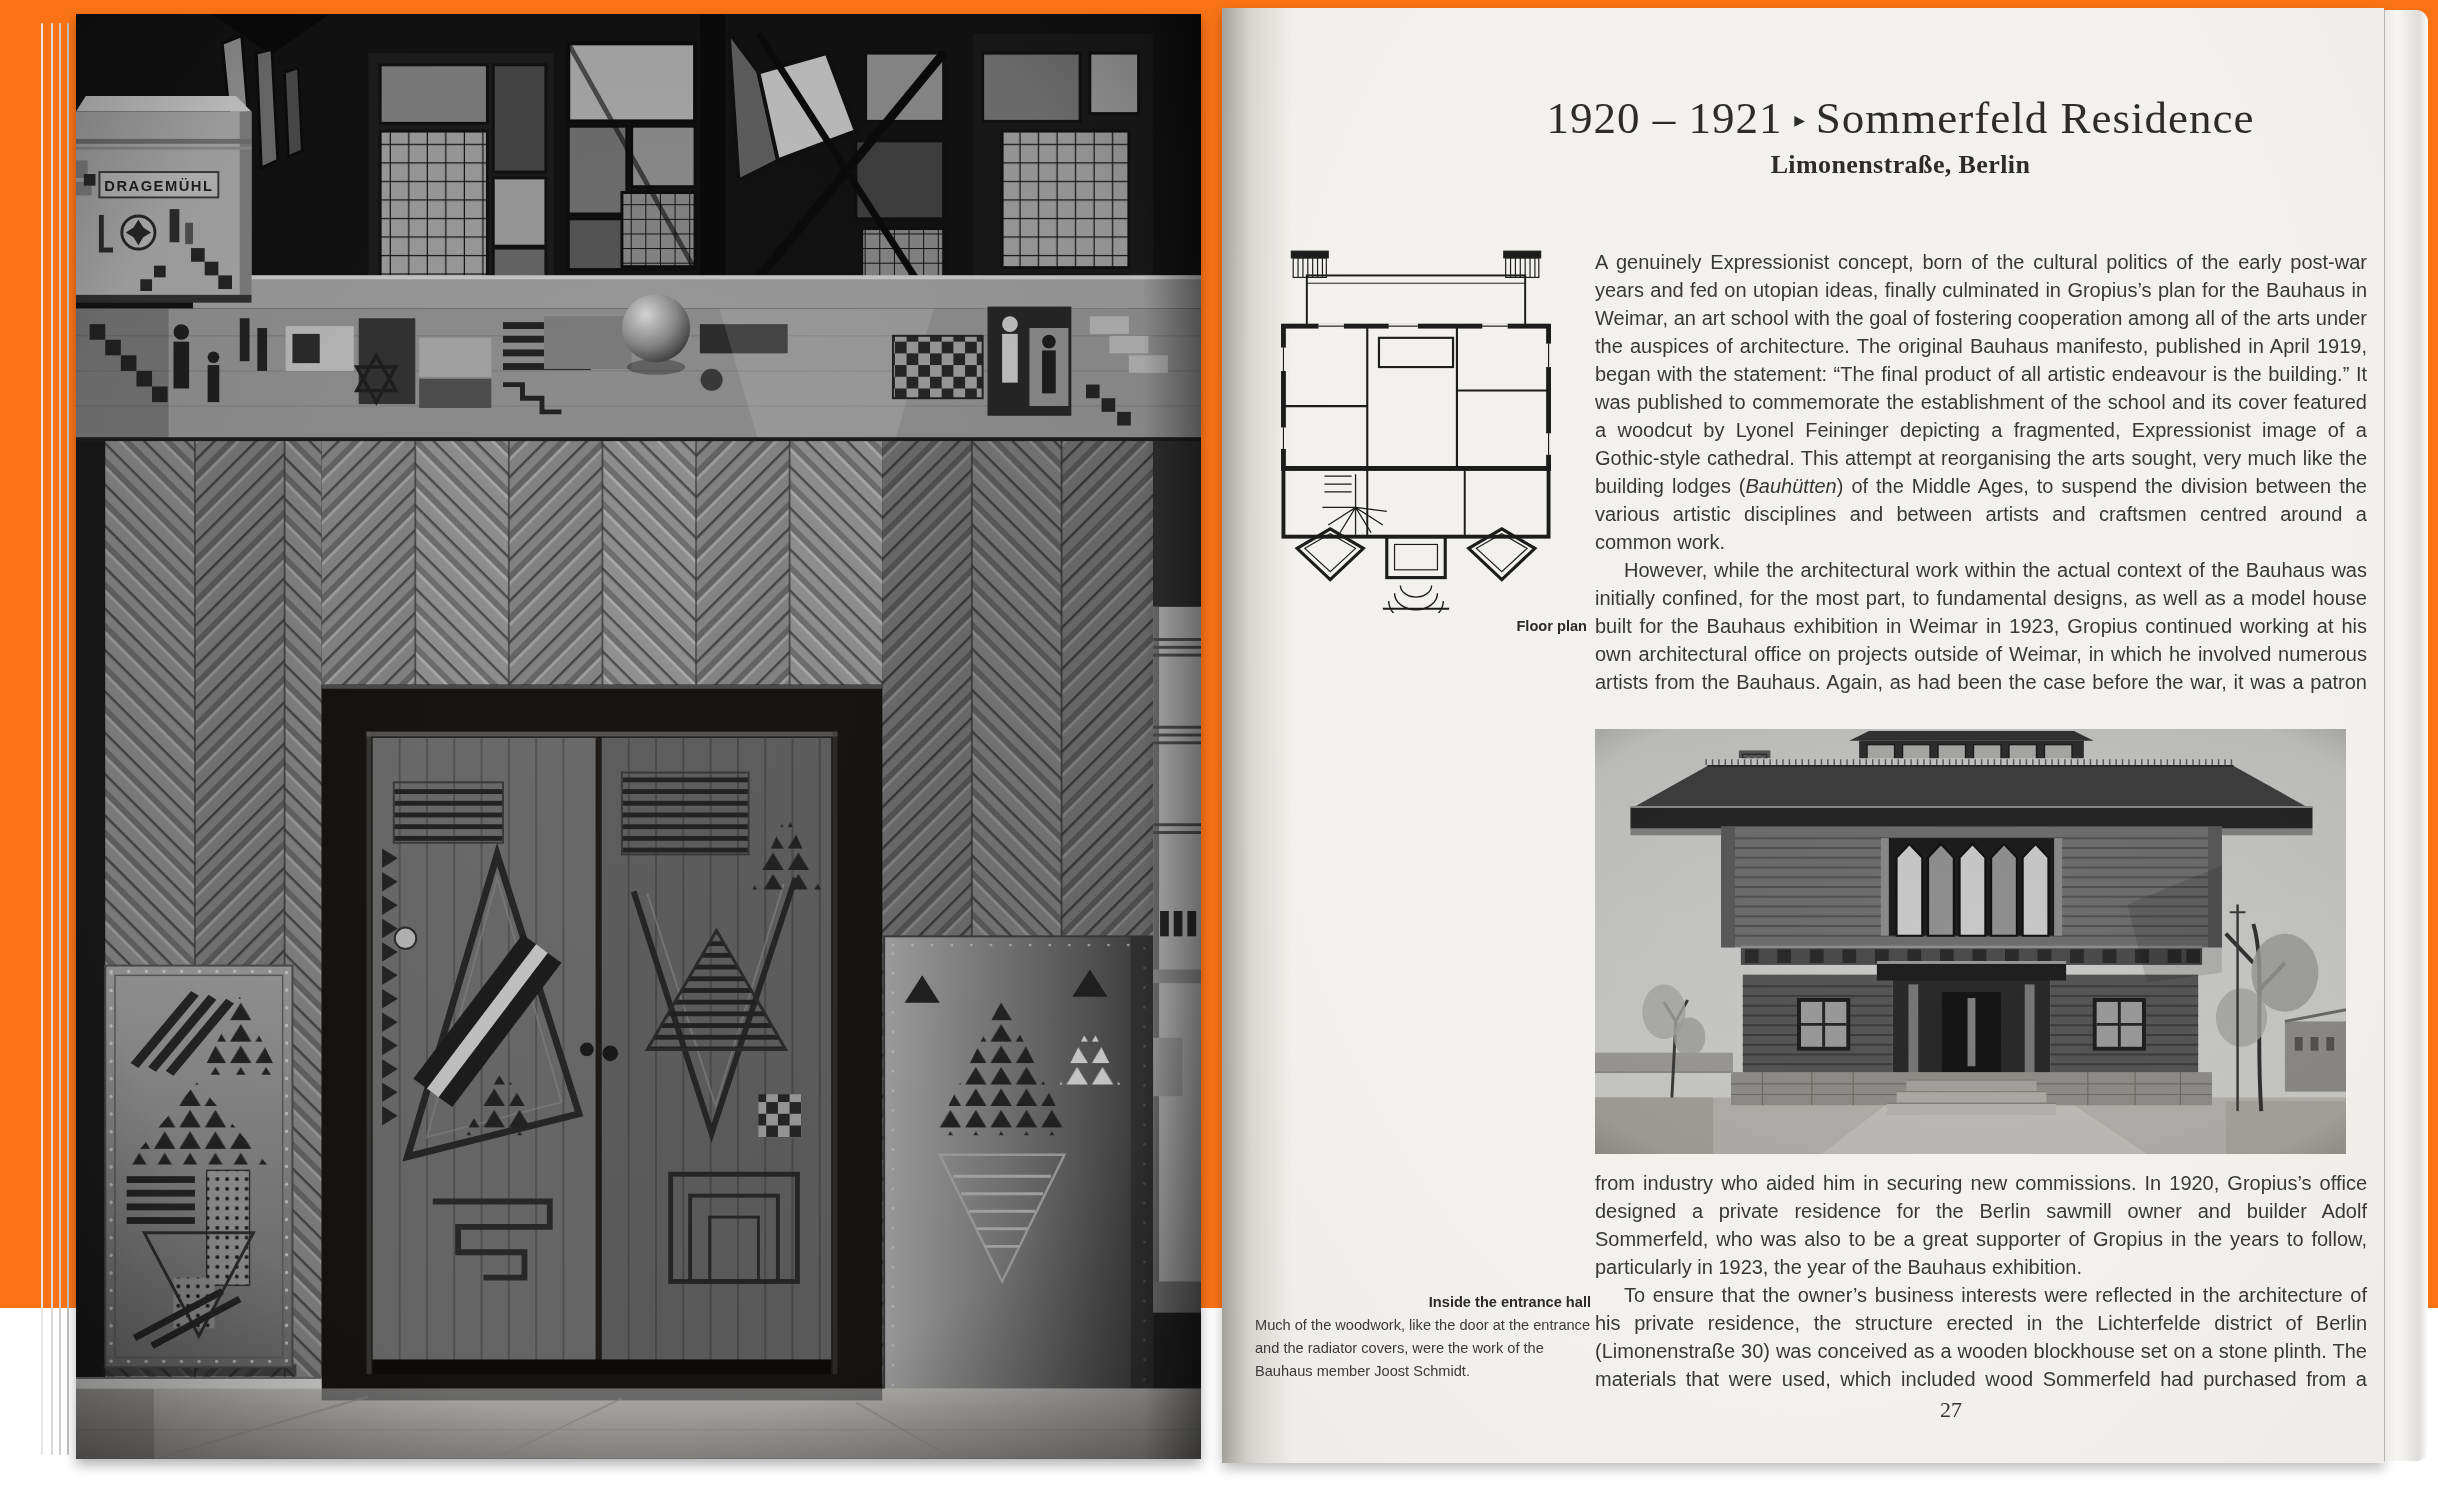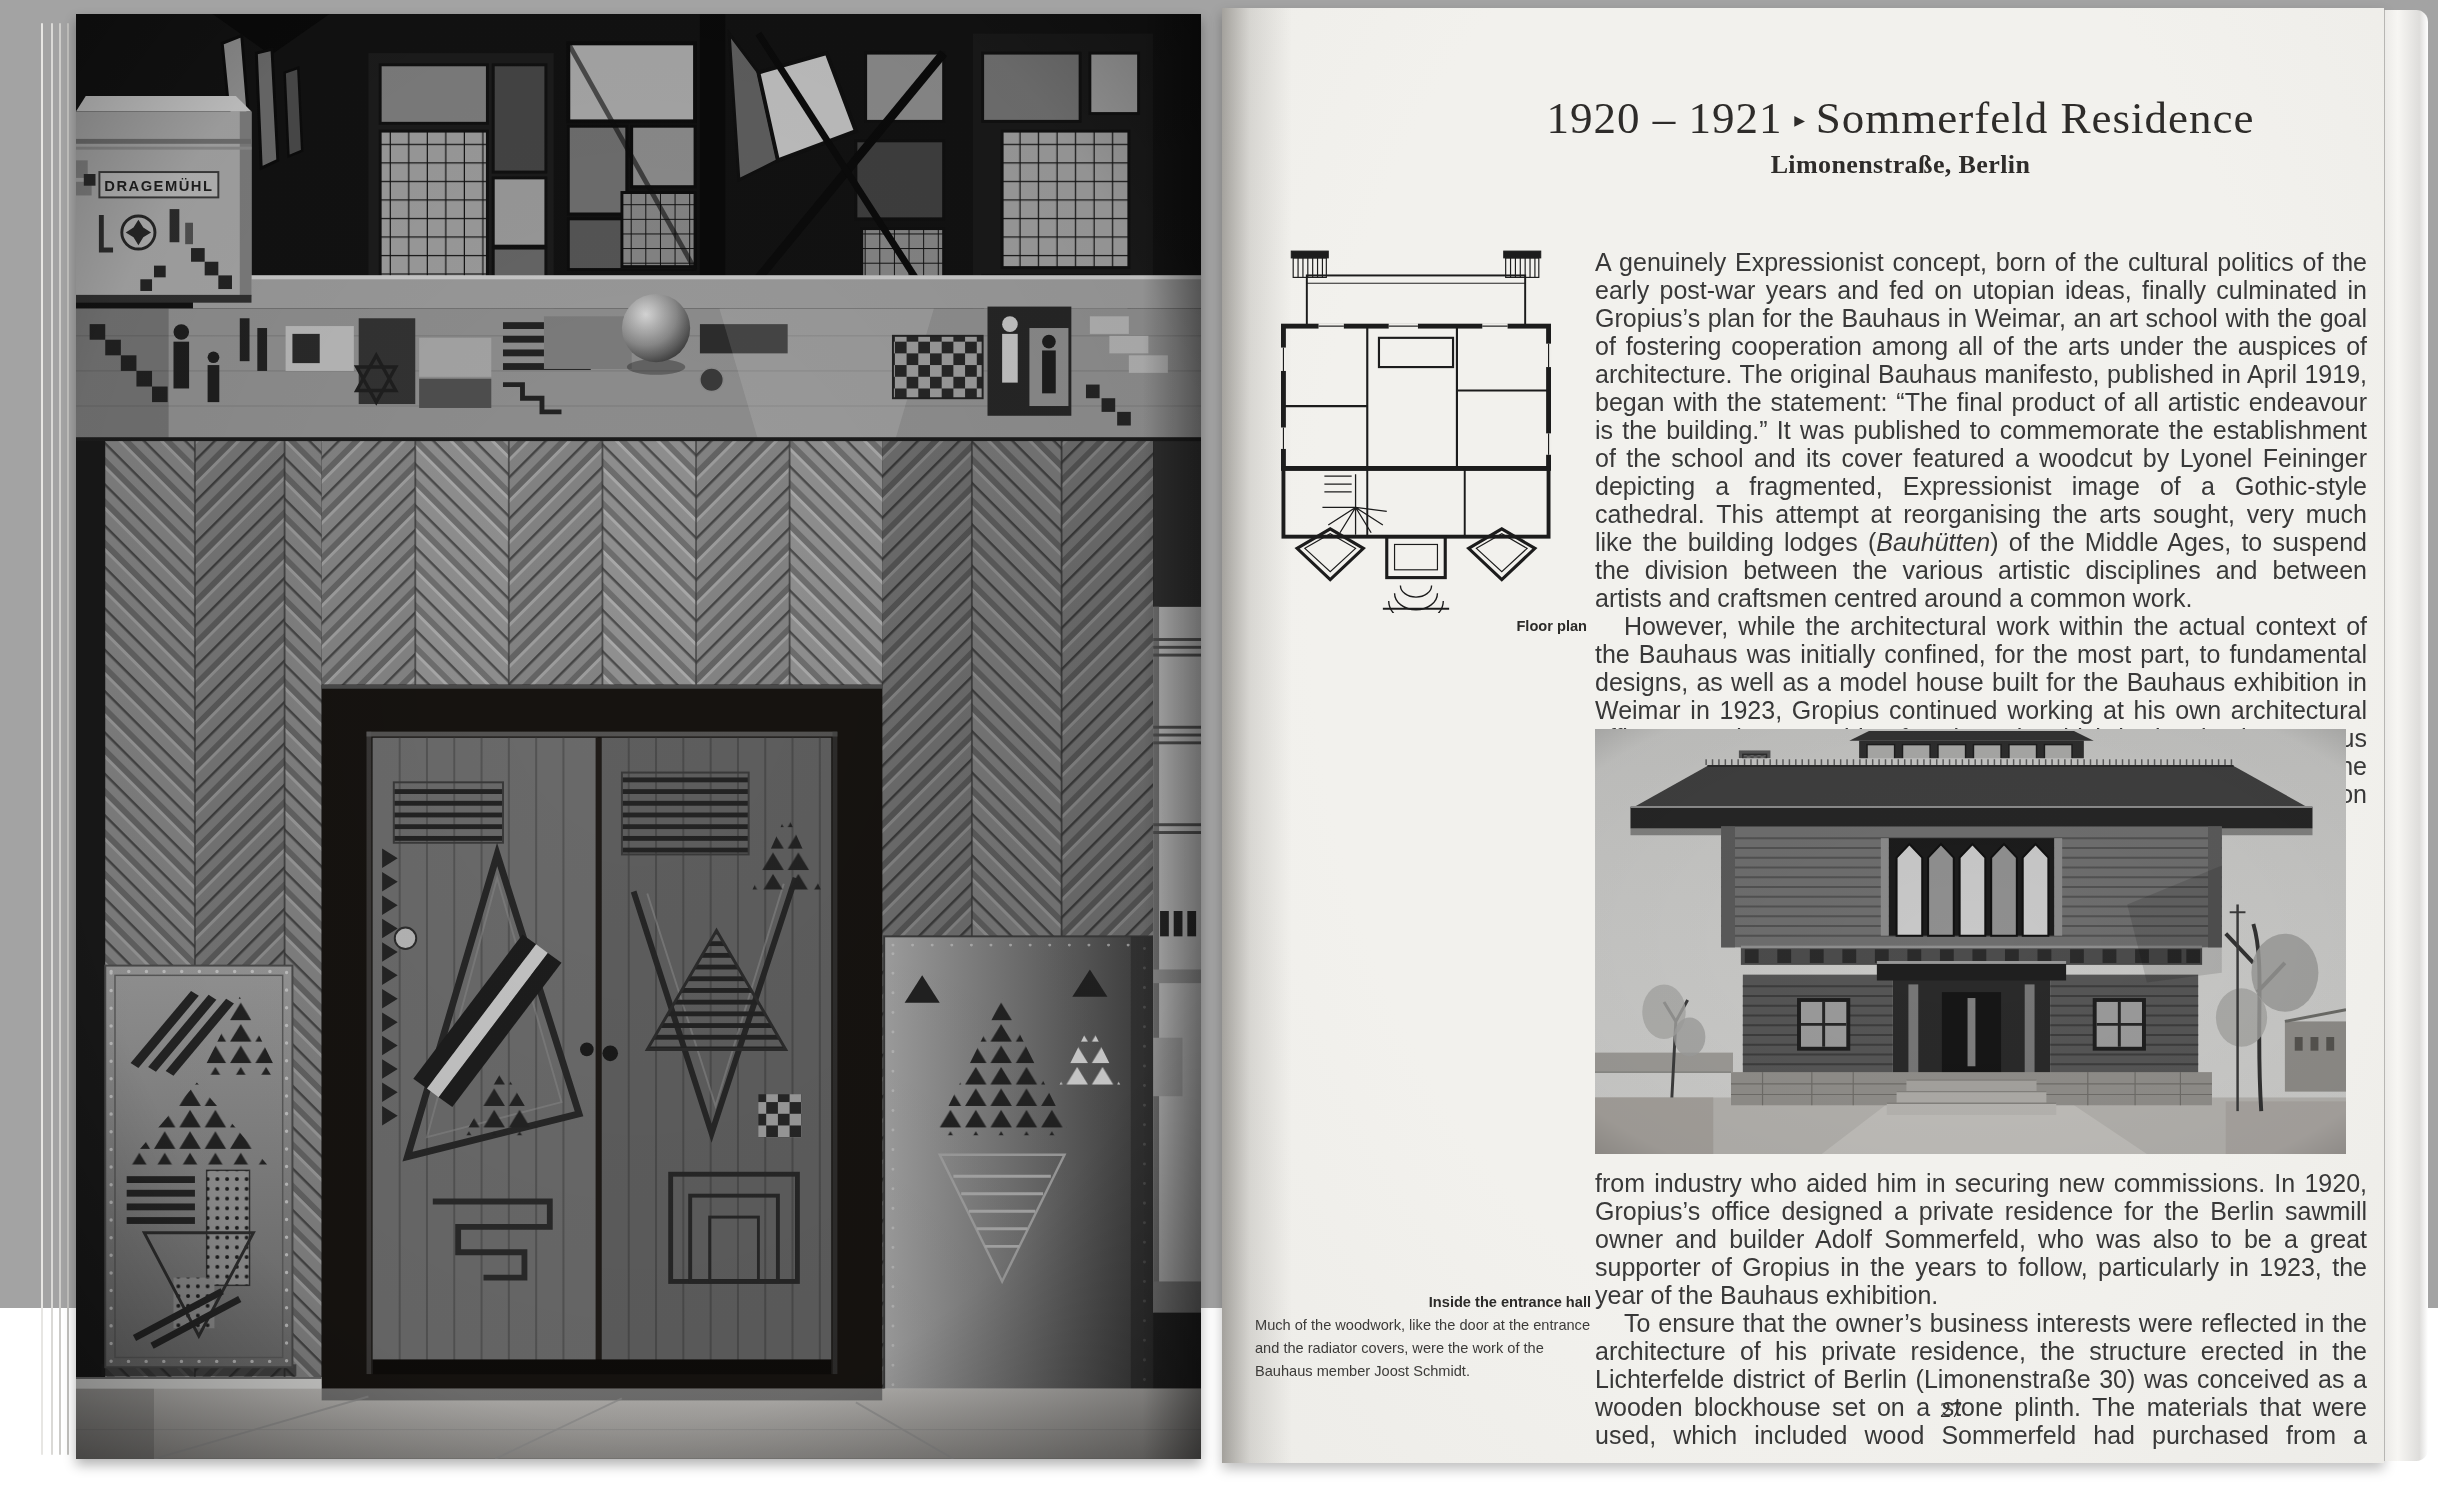--- a/index.html
+++ b/index.html
@@ -1,17 +1,17 @@
 <!DOCTYPE html>
 <html><head>
 <meta charset="utf-8">
 <style>
   html,body{margin:0;padding:0;background:#ffffff;width:2438px;height:1506px;overflow:hidden;}
   .abs{position:absolute;}
-  #canvas{position:relative;width:2438px;height:1308px;background:#a3a3a3;
+  #canvas{position:relative;width:2438px;height:1308px;background:#f97316;
           font-family:"Liberation Sans",sans-serif;}
   
   .edge-line{position:absolute;top:23.4px;height:1432px;width:2px;border-radius:2px;}
   #left-photo{left:76px;top:13.7px;width:1125px;height:1445px;
               box-shadow:0 5.9px 11.7px rgba(0,0,0,.30);background:#151515;}
   #left-photo svg{display:block;}
   
   #right-page{left:1222px;top:7.8px;width:1162px;height:1455px;
               background:radial-gradient(ellipse at 50% 40%,#f2f1ed 60%,#edece8 100%);
               box-shadow:0 5.9px 11.7px rgba(0,0,0,.25);}
@@ -24,21 +24,21 @@
            font-family:"Liberation Serif","DejaVu Serif",serif;}
   .heading .t1{font-size:45px;line-height:49px;letter-spacing:1px;}
   .heading .marker{font-size:21.5px;vertical-align:5.9px;padding:0 9.8px 0 11.7px;}
   .heading .t2{font-size:26px;font-weight:bold;margin-top:4.9px;letter-spacing:0.4px;}
   .caption{color:#3c3b39;font-size:14.6px;line-height:23px;}
   .caption b{display:block;color:#2c2b29;text-align:right;}
   #floorplan{left:40px;top:234px;width:308px;height:371px;}
   #cap-floorplan{left:33px;top:607px;width:332px;}
   #cap-fullview{left:33px;top:719px;width:336px;}
   #cap-entrance{left:33px;top:1283px;width:336px;}
-  .bodycol{left:373px;width:772px;color:#383838;font-size:25px;line-height:28px;}
+  .bodycol{left:373px;width:772px;color:#383838;font-size:20px;line-height:28px;}
   #body-upper{top:240px;}
   #body-lower{top:1161px;}
   .bpara{margin:0;text-align:justify;}
   .bpara.ind{text-indent:29px;}
   .bpara.jlast{text-align-last:justify;}
   .bpara em{font-style:italic;}
   #house-photo{left:373px;top:721px;width:751px;height:425px;background:#c9c9c7;}
   #pagenum{left:680px;top:1389px;width:98px;text-align:center;font-size:22px;color:#33312f;
            font-family:"Liberation Serif","DejaVu Serif",serif;}
 </style>

